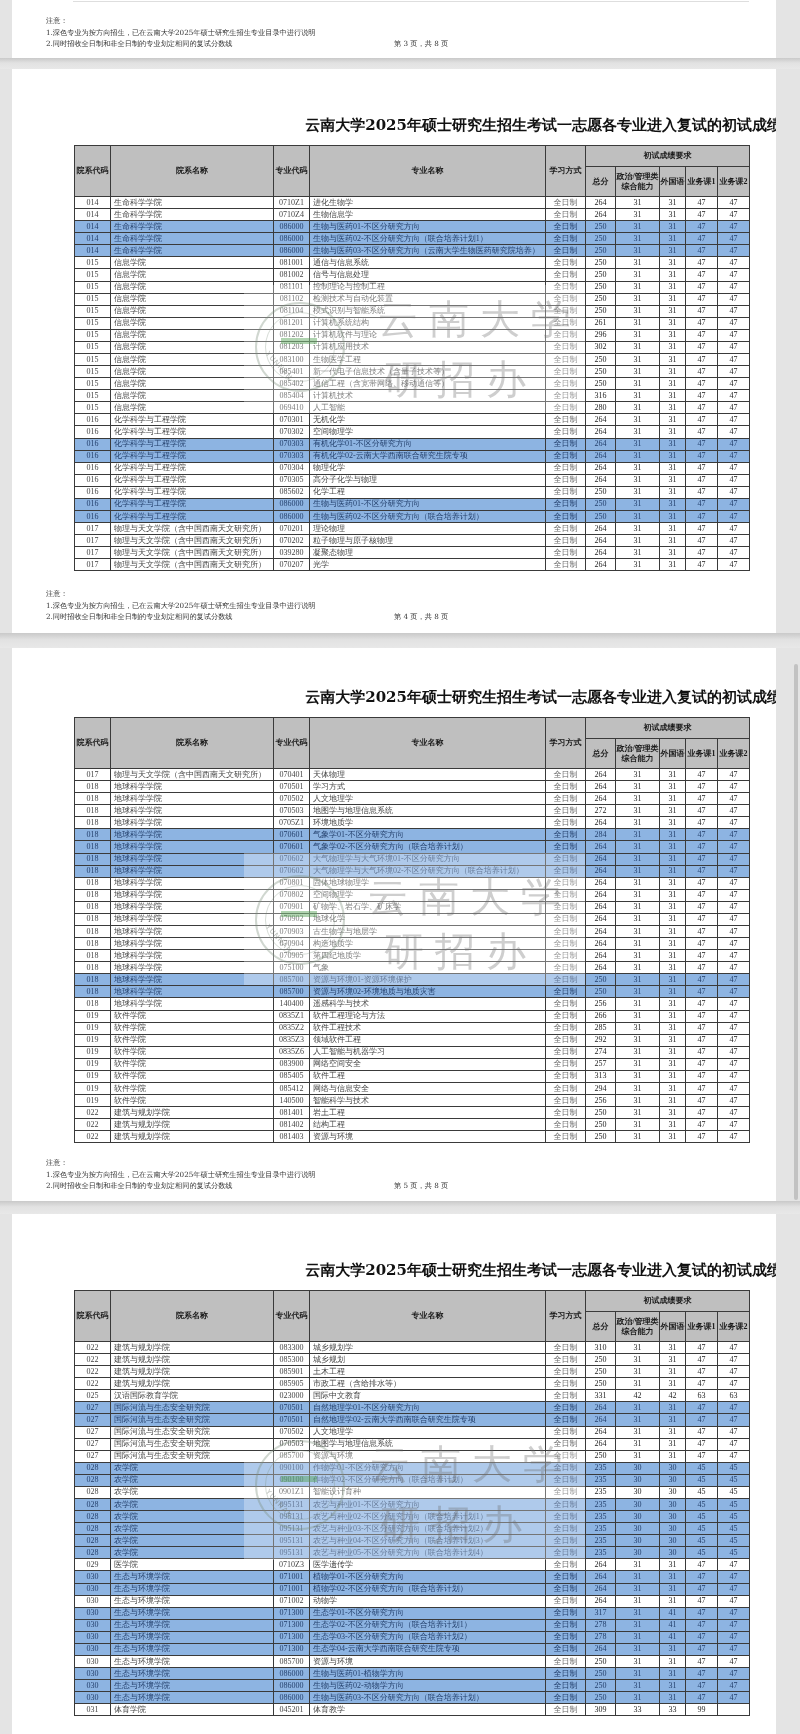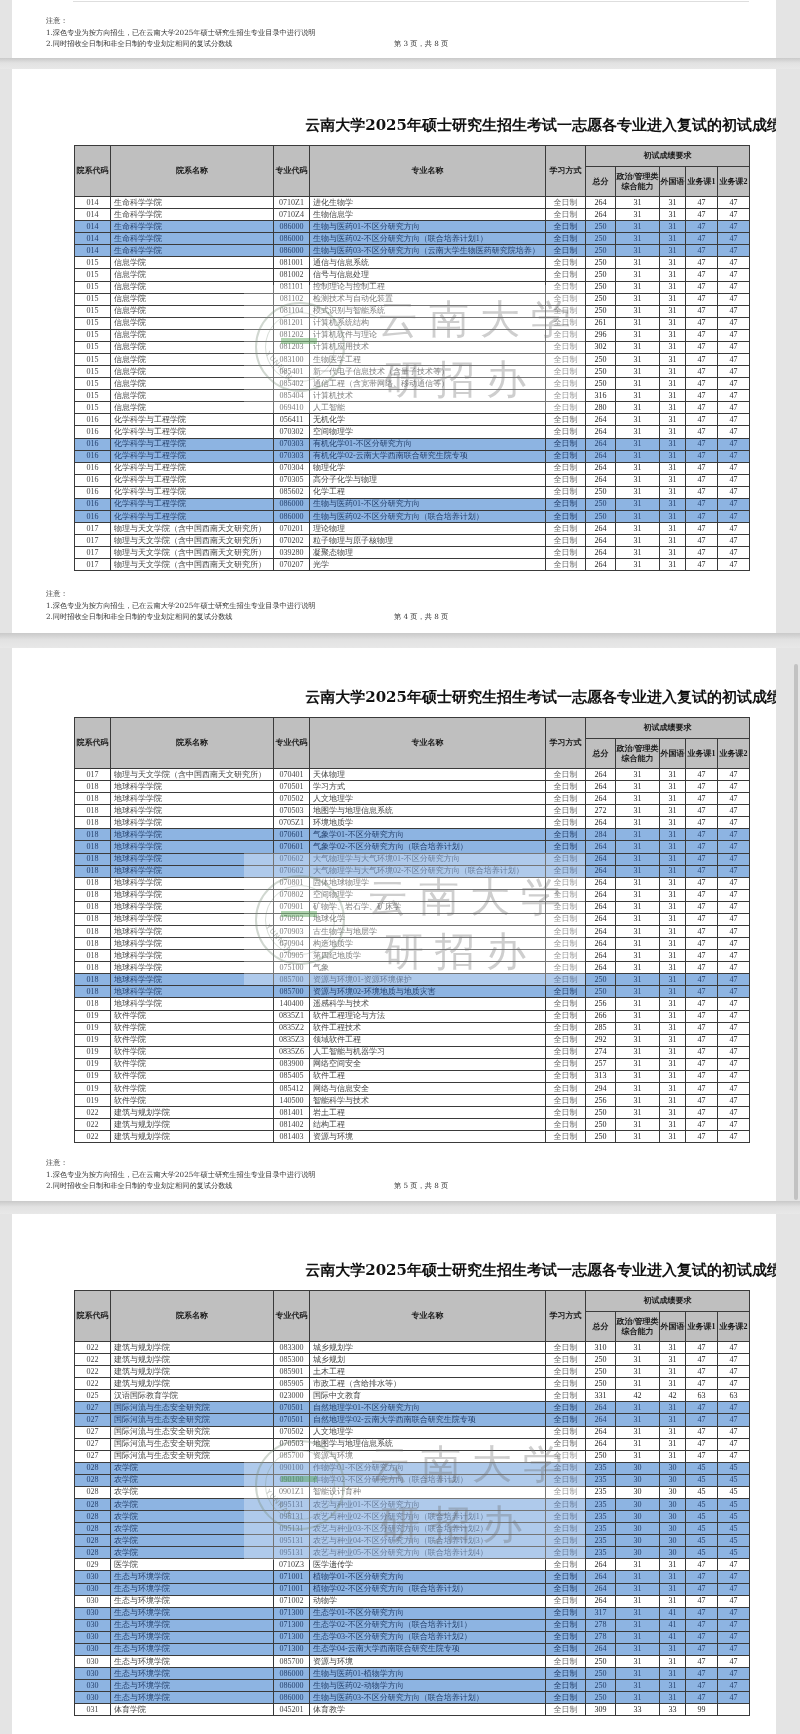--- a/index.html
+++ b/index.html
@@ -320,21 +320,21 @@
     <td class="c n">280</td>
     <td class="c n">31</td>
     <td class="c n">31</td>
     <td class="c n">47</td>
     <td class="c n">47</td>
   </tr>
 
   <tr data-directional="false">
     <td class="c">016</td>
     <td class="l">化学科学与工程学院</td>
-    <td class="c">056411</td>
+    <td class="c">070301</td>
     <td class="l">无机化学</td>
     <td class="c mode">全日制</td>
     <td class="c n">264</td>
     <td class="c n">31</td>
     <td class="c n">31</td>
     <td class="c n">47</td>
     <td class="c n">47</td>
   </tr>
 
   <tr data-directional="false">

